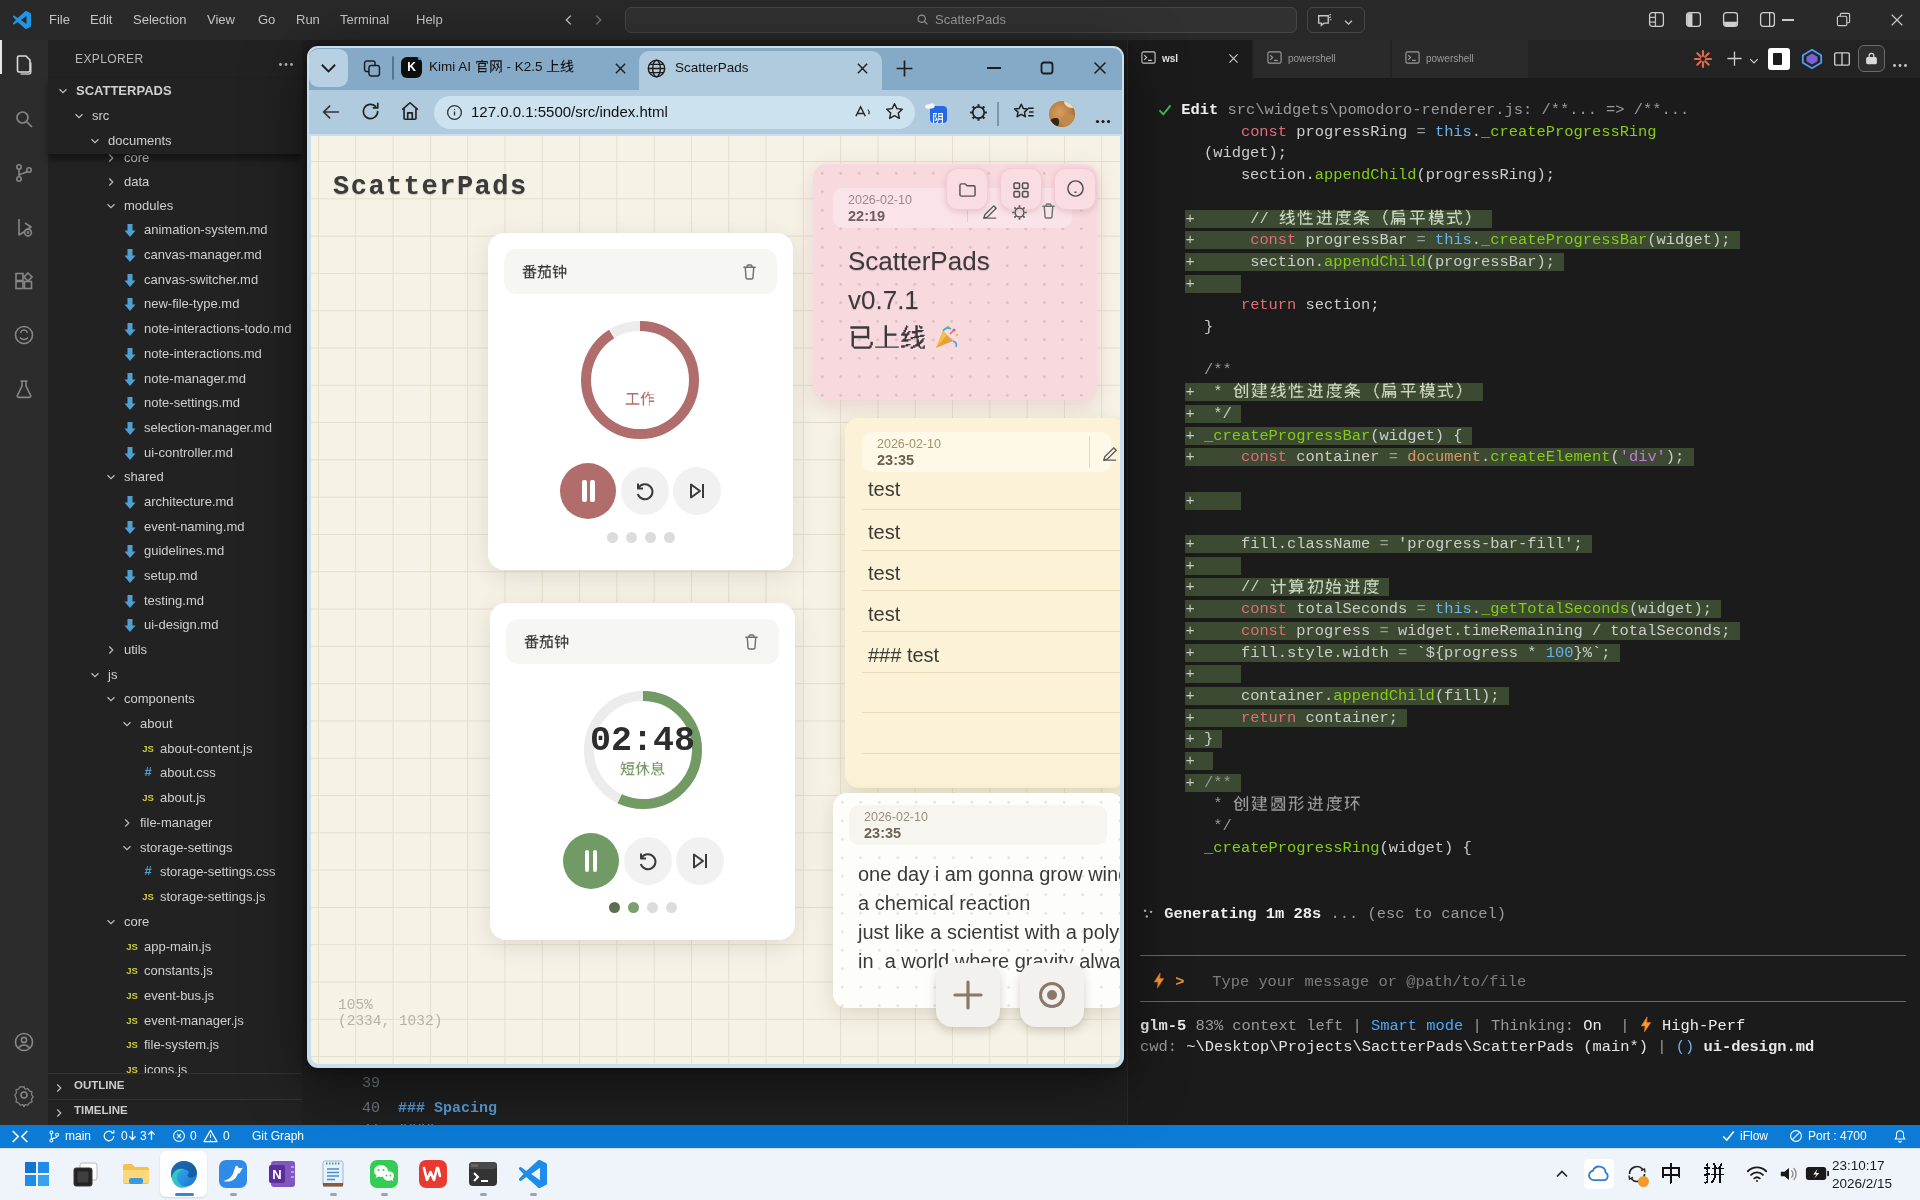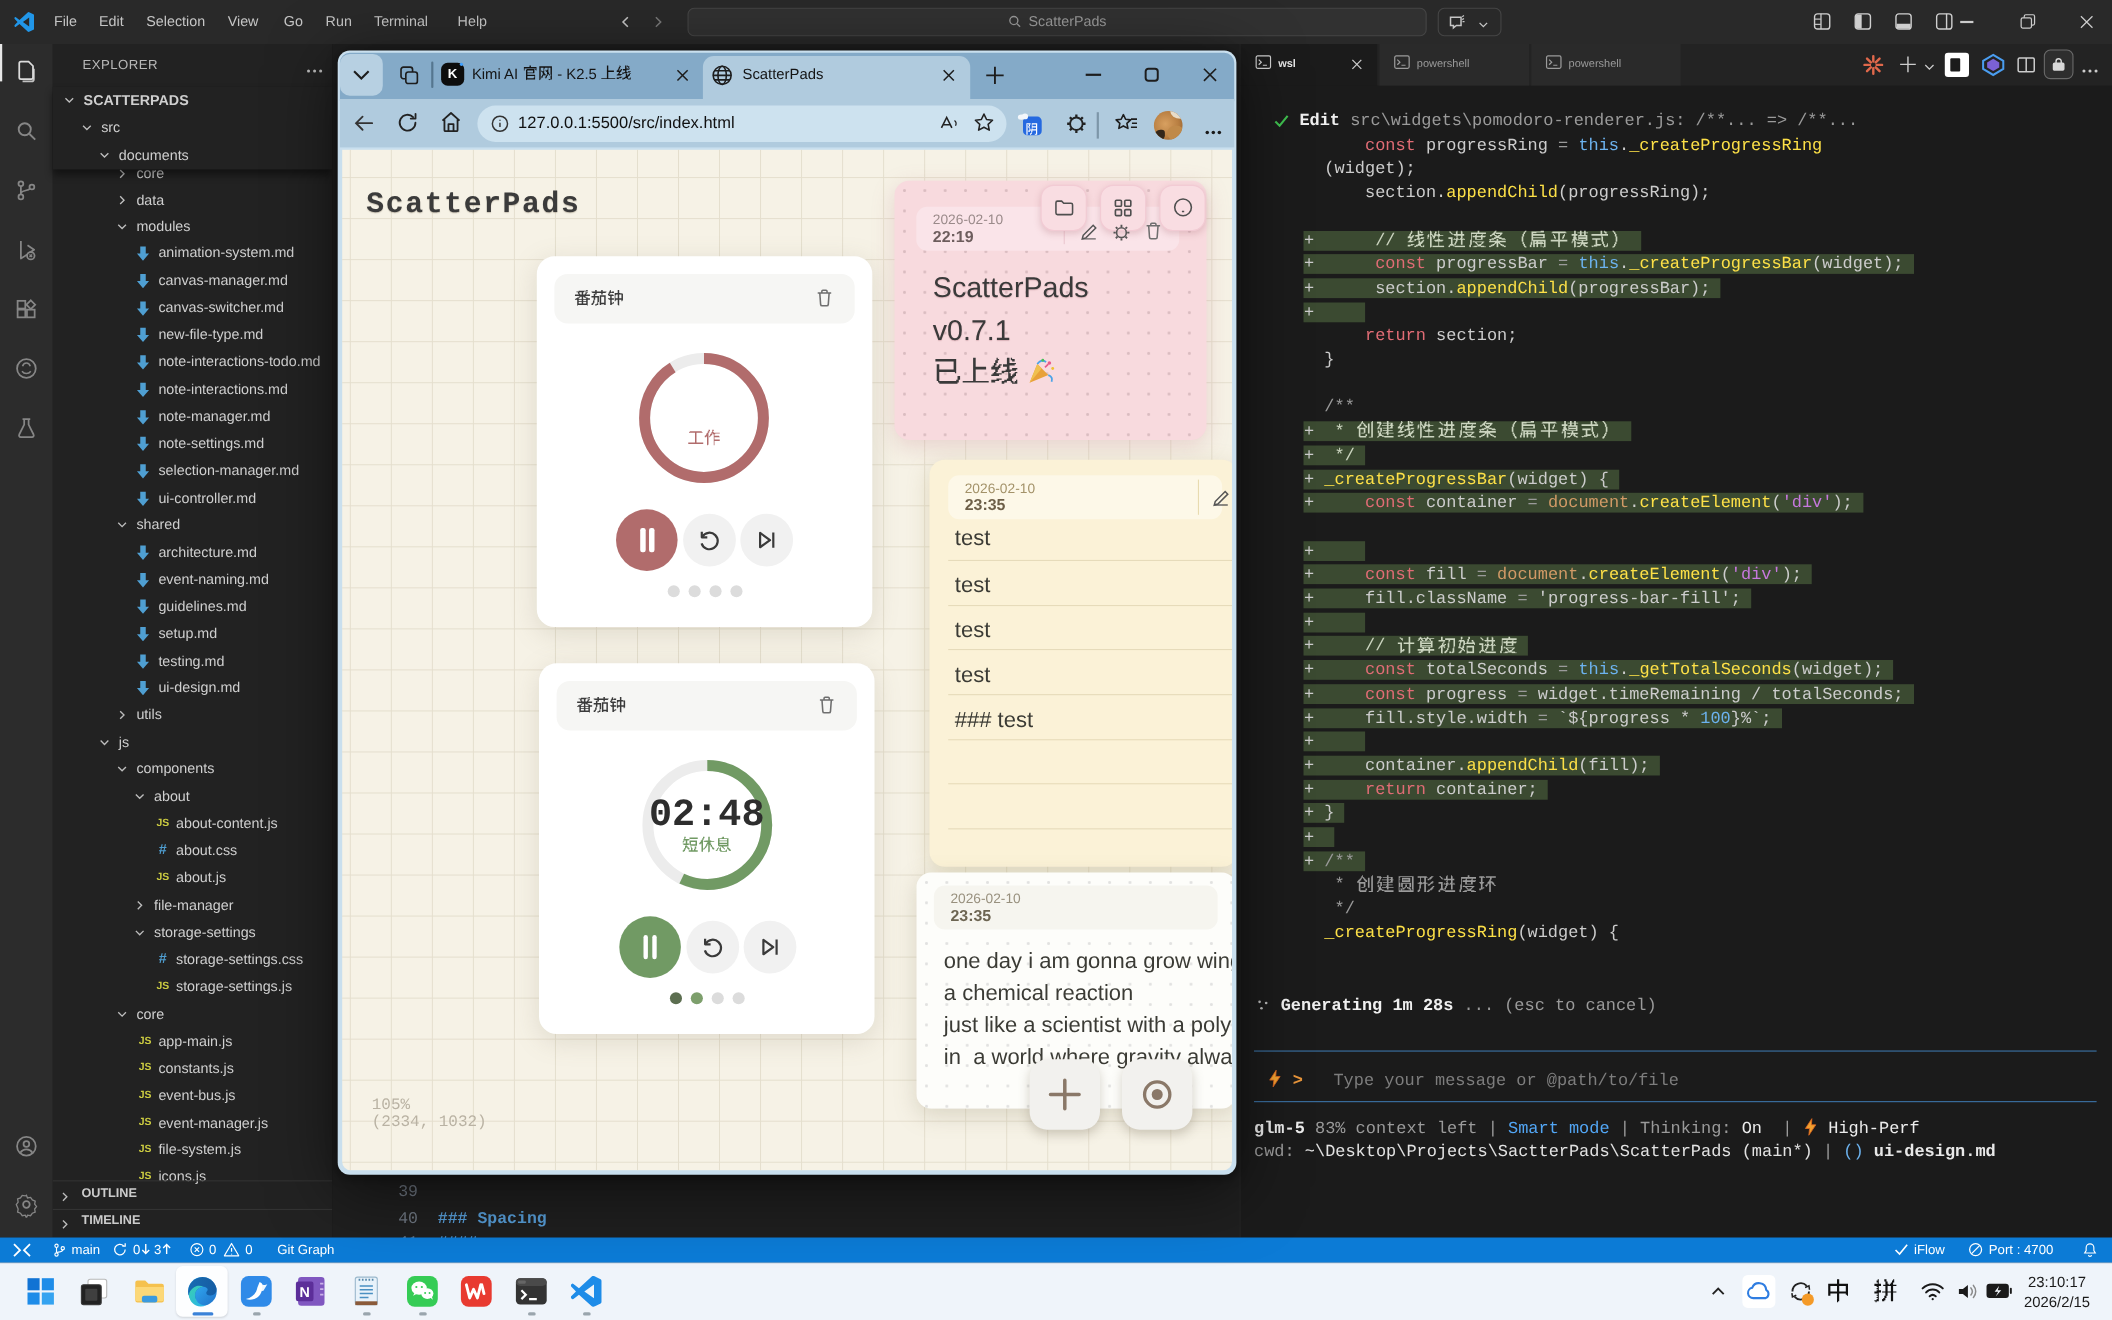--- a/index.html
+++ b/index.html
@@ -20,21 +20,21 @@
 .row{position:absolute;left:0;width:254px;height:24px;line-height:24px;white-space:nowrap}
 .chev{position:absolute;top:5px;width:14px;height:14px;color:#c0c0c0}
 .lbl{position:absolute;top:0}
 
 .mdic{position:absolute;top:4px;width:16px;height:16px}
 
 #term{position:absolute;left:1128px;top:78px;width:792px;height:1047px;background:#1b1b1b;font-family:"Liberation Mono",monospace;font-size:15.4px;color:#ccc}
 .tl{position:absolute;left:39px;white-space:pre;height:21.7px;line-height:21.7px}
 .tl .cg{margin:0 1px;vertical-align:-0.18em}
 .dif{background:#3b4a31;}
-.kw{color:#e06c75}.fn{color:#fde047}.th{color:#6cb2ee}.doc{color:#d19a66}.num{color:#6cb2ee}.str{color:#c678dd}.gry{color:#9a9a9a}
+.kw{color:#e06c75}.fn{color:#84cc16}.th{color:#6cb2ee}.doc{color:#d19a66}.num{color:#6cb2ee}.str{color:#c678dd}.gry{color:#9a9a9a}
 
 .ttab{position:absolute;top:0;height:38px;font-family:"Liberation Sans",sans-serif;font-size:10px;line-height:38px}
 
 #browser{position:absolute;left:307px;top:46px;width:817px;height:1022px;border-radius:11px;background:#c9dfee;box-shadow:0 12px 60px rgba(0,0,0,.55),0 2px 10px rgba(0,0,0,.35)}
 #tabstrip{position:absolute;left:2px;top:2px;width:813px;height:44px;border-radius:9px 9px 0 0;background:#84aac8}
 #bpage{position:absolute;left:4px;top:90px;width:809px;height:928px;border-radius:0 0 8px 8px;overflow:hidden;background:#f6f2e6;
 background-image:linear-gradient(#e4decd 1px,transparent 1px),linear-gradient(90deg,#e4decd 1px,transparent 1px);background-size:37.3px 37.3px;background-position:7px 25px}
 .atab{position:absolute;left:332px;top:5px;width:243px;height:39px;background:#b0cbde;border-radius:10px 10px 0 0}
 
 .card{position:absolute;width:305px;height:337px;background:#fff;border-radius:16px;box-shadow:0 6px 24px rgba(120,110,90,.18)}
@@ -560,21 +560,20 @@
             <use href="#g27169"></use>
           </svg><svg class="cg " width="16.6" height="16.6" viewBox="0 0 22 22">
             <use href="#g24335"></use>
           </svg><svg class="cg " width="16.6" height="16.6" viewBox="0 0 22 22">
             <use href="#g65289"></use>
           </svg></span> </span></div>
     <div class="tl" style="top:325.8px;left:39px">  <span class="dif">+  <span style="color:#ccd5c0">*/</span> </span></div>
     <div class="tl" style="top:347.5px;left:39px">  <span class="dif">+ <span class="fn">_createProgressBar</span>(widget) { </span></div>
     <div class="tl" style="top:369.2px;left:39px">  <span class="dif">+     <span class="kw">const</span> container <span class="gry">=</span> <span class="doc">document</span>.<span class="fn">createElement</span>(<span class="str">'div'</span>); </span></div>
     <div class="tl" style="top:412.6px;left:39px">  <span class="dif">+     </span></div>
-    <div class="tl" style="top:434.3px;left:39px">  <span class="dif">+     <span class="kw">const</span> fill <span class="gry">=</span> <span class="doc">document</span>.<span class="fn">createElement</span>(<span class="str">'div'</span>); </span></div>
     <div class="tl" style="top:456.0px;left:39px">  <span class="dif">+     fill.className <span class="gry">=</span> 'progress-bar-fill'; </span></div>
     <div class="tl" style="top:477.7px;left:39px">  <span class="dif">+     </span></div>
     <div class="tl" style="top:499.4px;left:39px">  <span class="dif">+     <span style="color:#ccd5c0">// <svg class="cg " width="16.6" height="16.6" viewBox="0 0 22 22">
             <use href="#g35745"></use>
           </svg><svg class="cg " width="16.6" height="16.6" viewBox="0 0 22 22">
             <use href="#g31639"></use>
           </svg><svg class="cg " width="16.6" height="16.6" viewBox="0 0 22 22">
             <use href="#g21021"></use>
           </svg><svg class="cg " width="16.6" height="16.6" viewBox="0 0 22 22">
             <use href="#g22987"></use>
@@ -779,21 +778,21 @@
   </svg>
 <svg class="abs" style="left:1779px;top:1165px" width="20" height="18" viewBox="0 0 22 19">
     <path d="M2 7h4l5-4v13l-5-4H2z" fill="#1a1a1a"></path>
     <path d="M14 6a5.5 5.5 0 010 7M16.5 3.5a9 9 0 010 12" fill="none" stroke="#8a8a8a" stroke-width="1.5" stroke-linecap="round"></path>
   </svg>
 <svg class="abs" style="left:1805px;top:1166px" width="24" height="15" viewBox="0 0 26 16">
     <rect x="1" y="1" width="22" height="14" rx="3" fill="#1a1a1a"></rect>
     <rect x="24" y="5" width="2" height="6" rx="1" fill="#1a1a1a"></rect>
     <path d="M13.5 3 9 9h3.5L10 13.5 15.5 7.5H12z" fill="#f2f6fb"></path>
   </svg>
-<div class="abs" style="left:1832px;top:1157px;width:76px;height:36px;color:#1a1a1a;font-size:13.5px;text-align:center;line-height:18px">23:10:17<br>2026/2/15</div>
+<div class="abs" style="left:1832px;top:1157px;width:76px;height:36px;color:#1a1a1a;font-size:13.5px;text-align:left;line-height:18px">23:10:17<br>2026/2/15</div>
 <div id="browser">
     <div id="tabstrip"></div>
     <div class="abs" style="left:2px;top:3px;width:39px;height:38px;background:#b7d0e2;border-radius:9px"></div>
     <svg class="abs" style="left:13px;top:16px" width="17" height="13" viewBox="0 0 18 13" fill="none" stroke="#1d1d1d" stroke-width="2">
       <path d="M2 2.5l7 7 7-7"></path>
     </svg>
     <svg class="abs" style="left:54px;top:12px" width="22" height="21" viewBox="0 0 24 24" fill="none" stroke="#1d1d1d" stroke-width="1.7">
       <rect x="3.5" y="3.5" width="12" height="12" rx="2.5"></rect>
       <rect x="8.5" y="8.5" width="12" height="12" rx="2.5" fill="#84aac8"></rect>
     </svg>

